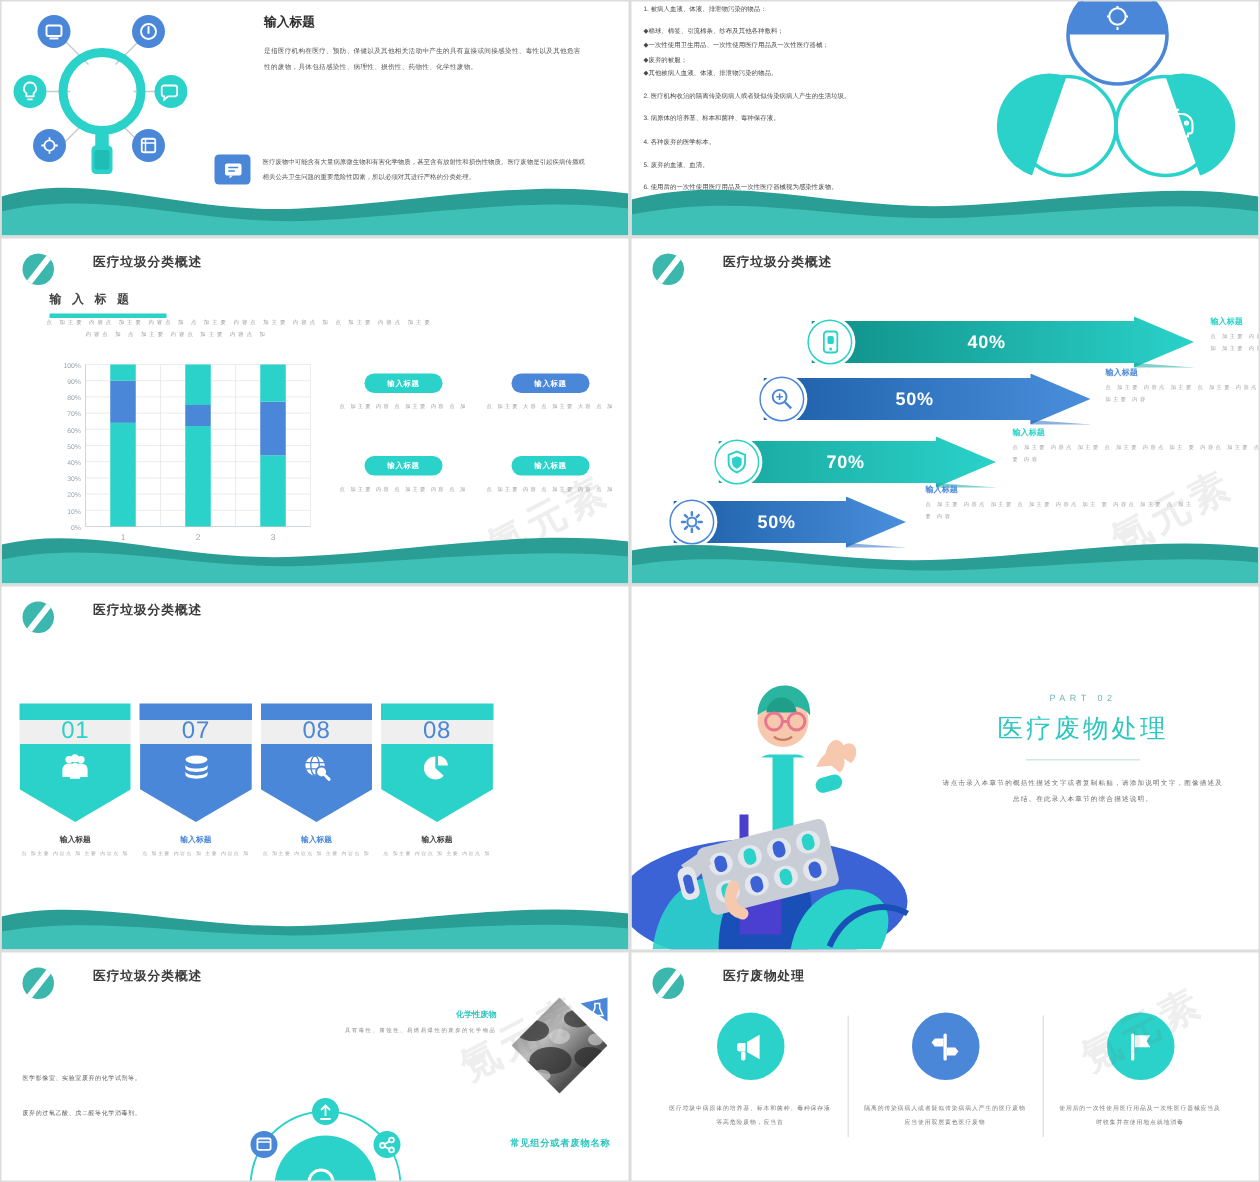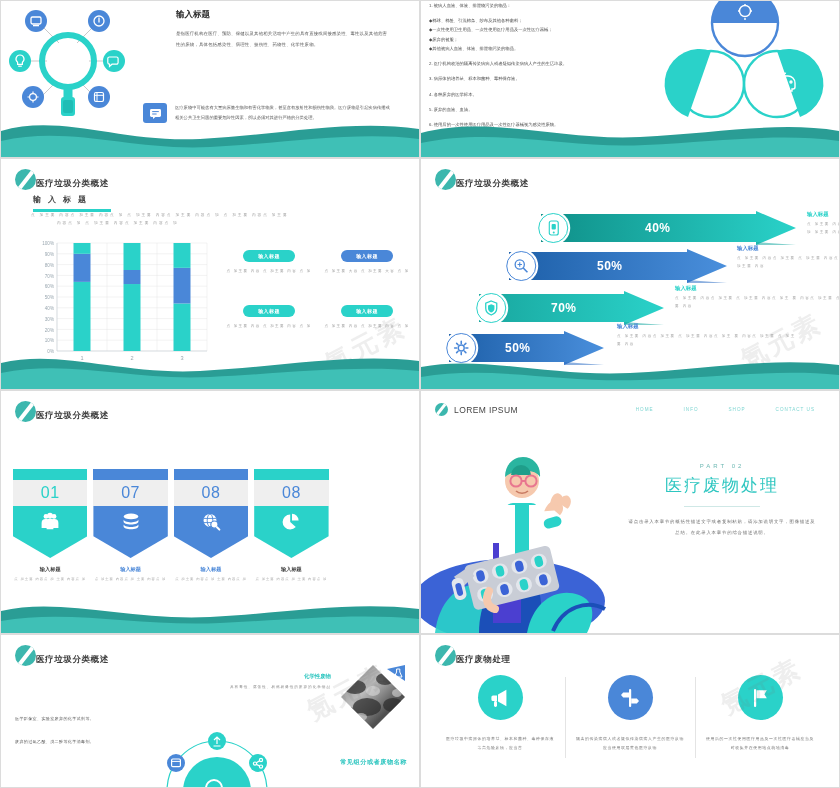--- a/index.html
+++ b/index.html
@@ -20,21 +20,21 @@
     background: #ffffff;
     overflow: hidden;
     border: 1px solid #dcdcdc;
   }
 
   
   .wave { position: absolute; left: 0; width: 100%; pointer-events: none; }
   .wave svg { display: block; width: 100%; height: 100%; }
 
   
-  .sl-head { position: absolute; top: 10px; left: 14px; display: flex; align-items: flex-end; }
+  .sl-head { position: absolute; top: 10px; left: 14px; display: flex; align-items: flex-start; gap: 26px; }
   .logo-mark {
     width: 21px; height: 21px; border-radius: 50%;
     background: #3cb7ae; position: relative; overflow: hidden; flex: 0 0 auto;
   }
   .logo-mark::after {
     content: ""; position: absolute; left: 50%; top: -5px;
     width: 4px; height: 32px; background: #ffffff;
     transform: translateX(-50%) rotate(38deg);
   }
   .sl-title { font-size: 8.5px; color: #3c3c3c; font-weight: bold; letter-spacing: .6px; white-space: nowrap; }
@@ -94,21 +94,21 @@
                        border: 1.4px solid currentColor; display: flex; align-items: center; justify-content: center; }
   .arrow-txt { position: absolute; }
   .arrow-txt h4 { font-size: 5.4px; font-weight: bold; margin-bottom: 3px; }
   .arrow-txt p { font-size: 3.5px; color: #a0a0a0; line-height: 2.2; width: 180px; letter-spacing: 1.6px; }
 
   
   .banners { position: absolute; left: 12px; top: 78px; width: 396px;
              display: grid; grid-template-columns: repeat(5, 1fr); gap: 6px; }
   .ban { text-align: center; }
   .ban-cap { height: 11px; }
-  .ban-num { height: 26px; background: #efefef; display: flex; align-items: center; justify-content: center;
+  .ban-num { height: 16px; background: #efefef; display: flex; align-items: center; justify-content: center;
              font-size: 16px; letter-spacing: .5px; }
   .ban-ico { height: 52px; display: flex; align-items: flex-start; justify-content: center; padding-top: 6px;
              clip-path: polygon(0 0, 100% 0, 100% 58%, 50% 100%, 0 58%); }
   .ban h5 { font-size: 5.2px; font-weight: bold; margin-top: 8px; }
   .ban p { font-size: 3.3px; color: #a8a8a8; line-height: 2.2; margin-top: 3px; letter-spacing: 1px; }
 
   
   .nav { position: absolute; top: 12px; left: 14px; right: 14px; display: flex; align-items: center; }
   .nav-brand { display: flex; align-items: center; gap: 6px; }
   .nav-brand .logo-mark { width: 13px; height: 13px; }
@@ -567,32 +567,20 @@
 
     <div class="wave" style="bottom:0;height:36px">
       <svg viewBox="0 0 420 36" preserveAspectRatio="none">
         <path d="M0 14 C60 0 130 24 210 20 C290 16 350 4 420 12 L420 36 L0 36 Z" fill="#2a9d95"></path>
         <path d="M0 24 C70 12 140 30 220 26 C300 22 360 16 420 22 L420 36 L0 36 Z" fill="#3fc0b6"></path>
       </svg>
     </div>
   </div>
 
   <div class="slide">
-    <div class="nav">
-      <div class="nav-brand">
-        <div class="logo-mark"></div>
-        <span>LOREM IPSUM</span>
-      </div>
-      <div class="nav-links">
-        <a href="#">HOME</a>
-        <a href="#">INFO</a>
-        <a href="#">SHOP</a>
-        <a href="#">CONTACT US</a>
-      </div>
-    </div>
 
     <div class="s6-art">
       <svg viewBox="0 0 210 210" width="210" height="210">
         <ellipse cx="88" cy="178" rx="96" ry="42" fill="#3b63d6"></ellipse>
         <path d="M14 210c4-34 26-52 48-48 14 3 18 20 14 48z" fill="#2ad2c9" opacity=".9"></path>
         <path d="M58 210c0-36 18-58 42-58 18 0 24 24 18 58z" fill="#1b4fb8"></path>
         <path d="M106 210c6-32 30-46 52-38 16 6 16 22 8 38z" fill="#2ad2c9"></path>
         <path d="M132 208c10-24 34-32 52-22" fill="none" stroke="#1b4fb8" stroke-width="4"></path>
         <rect x="72" y="120" width="28" height="80" fill="#4b3fd0"></rect>
         <rect x="84" y="80" width="34" height="56" rx="8" fill="#2ad2c9"></rect>

